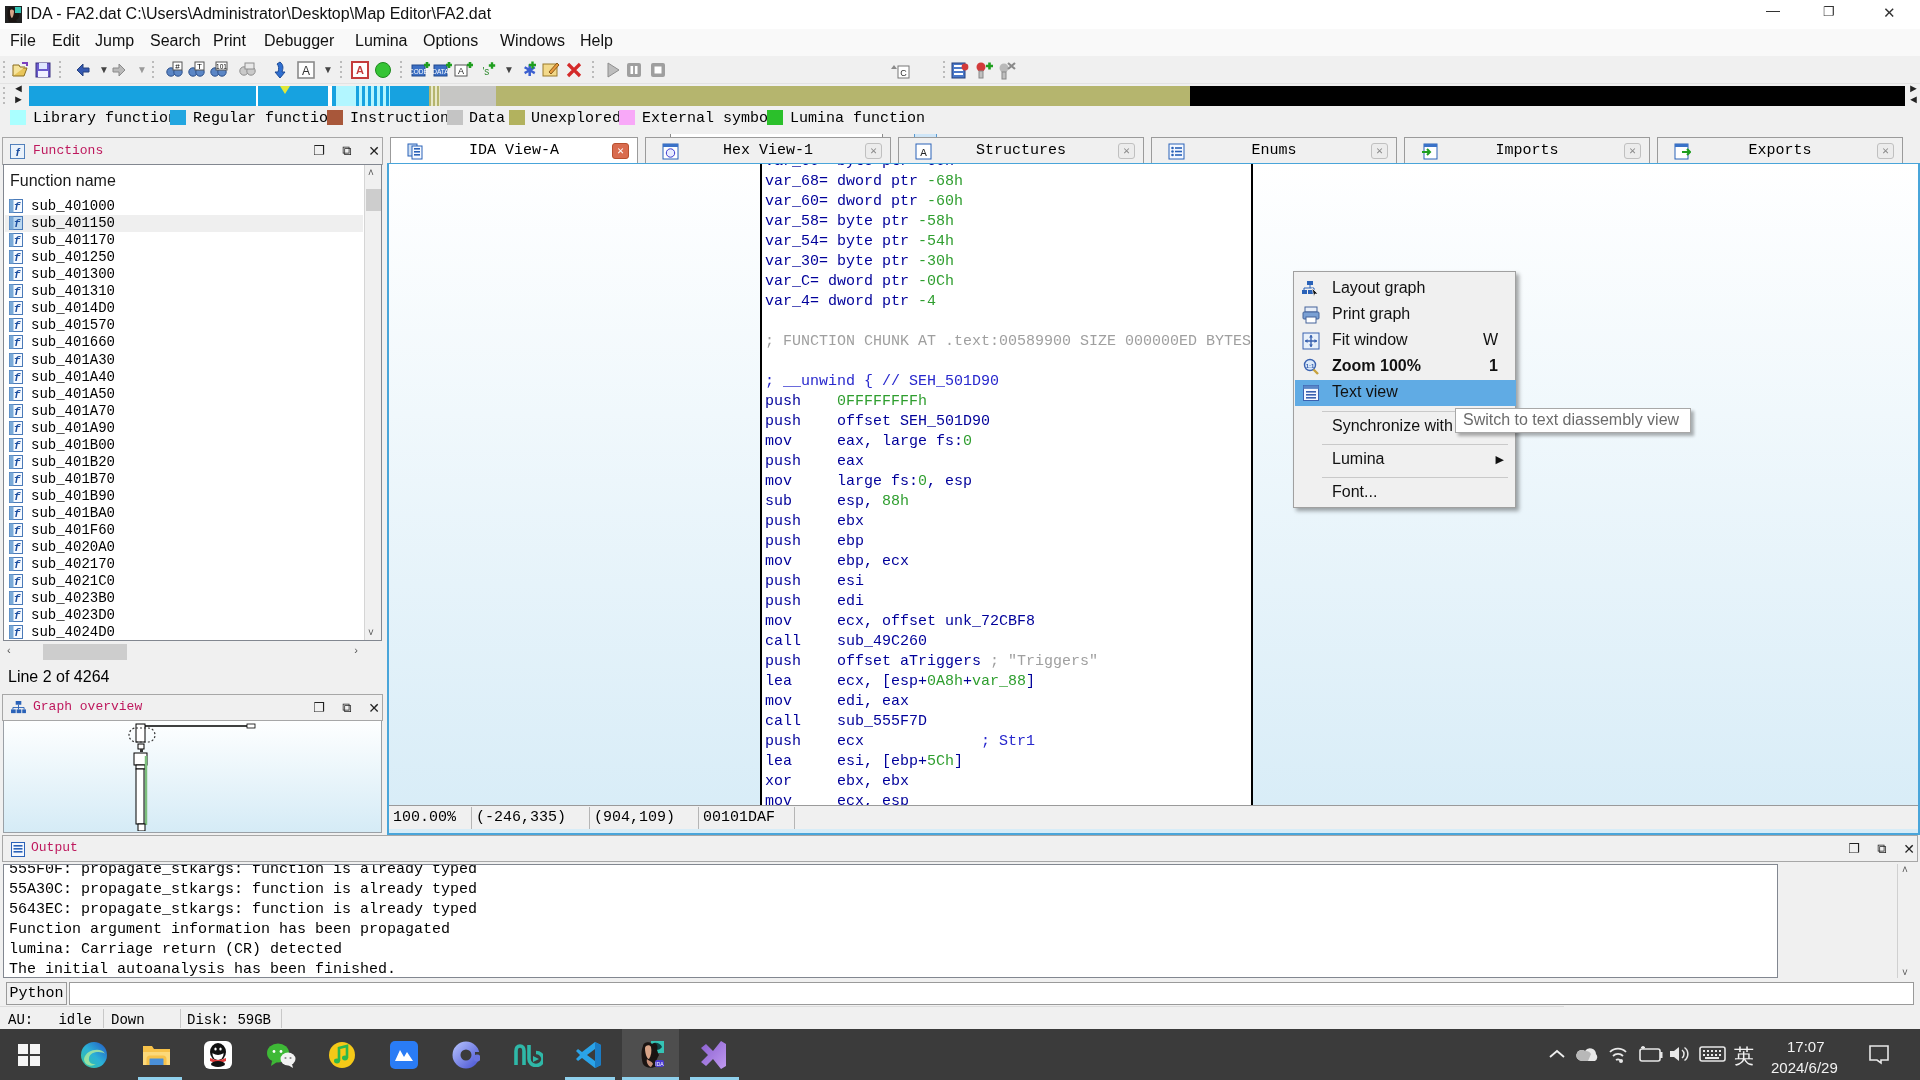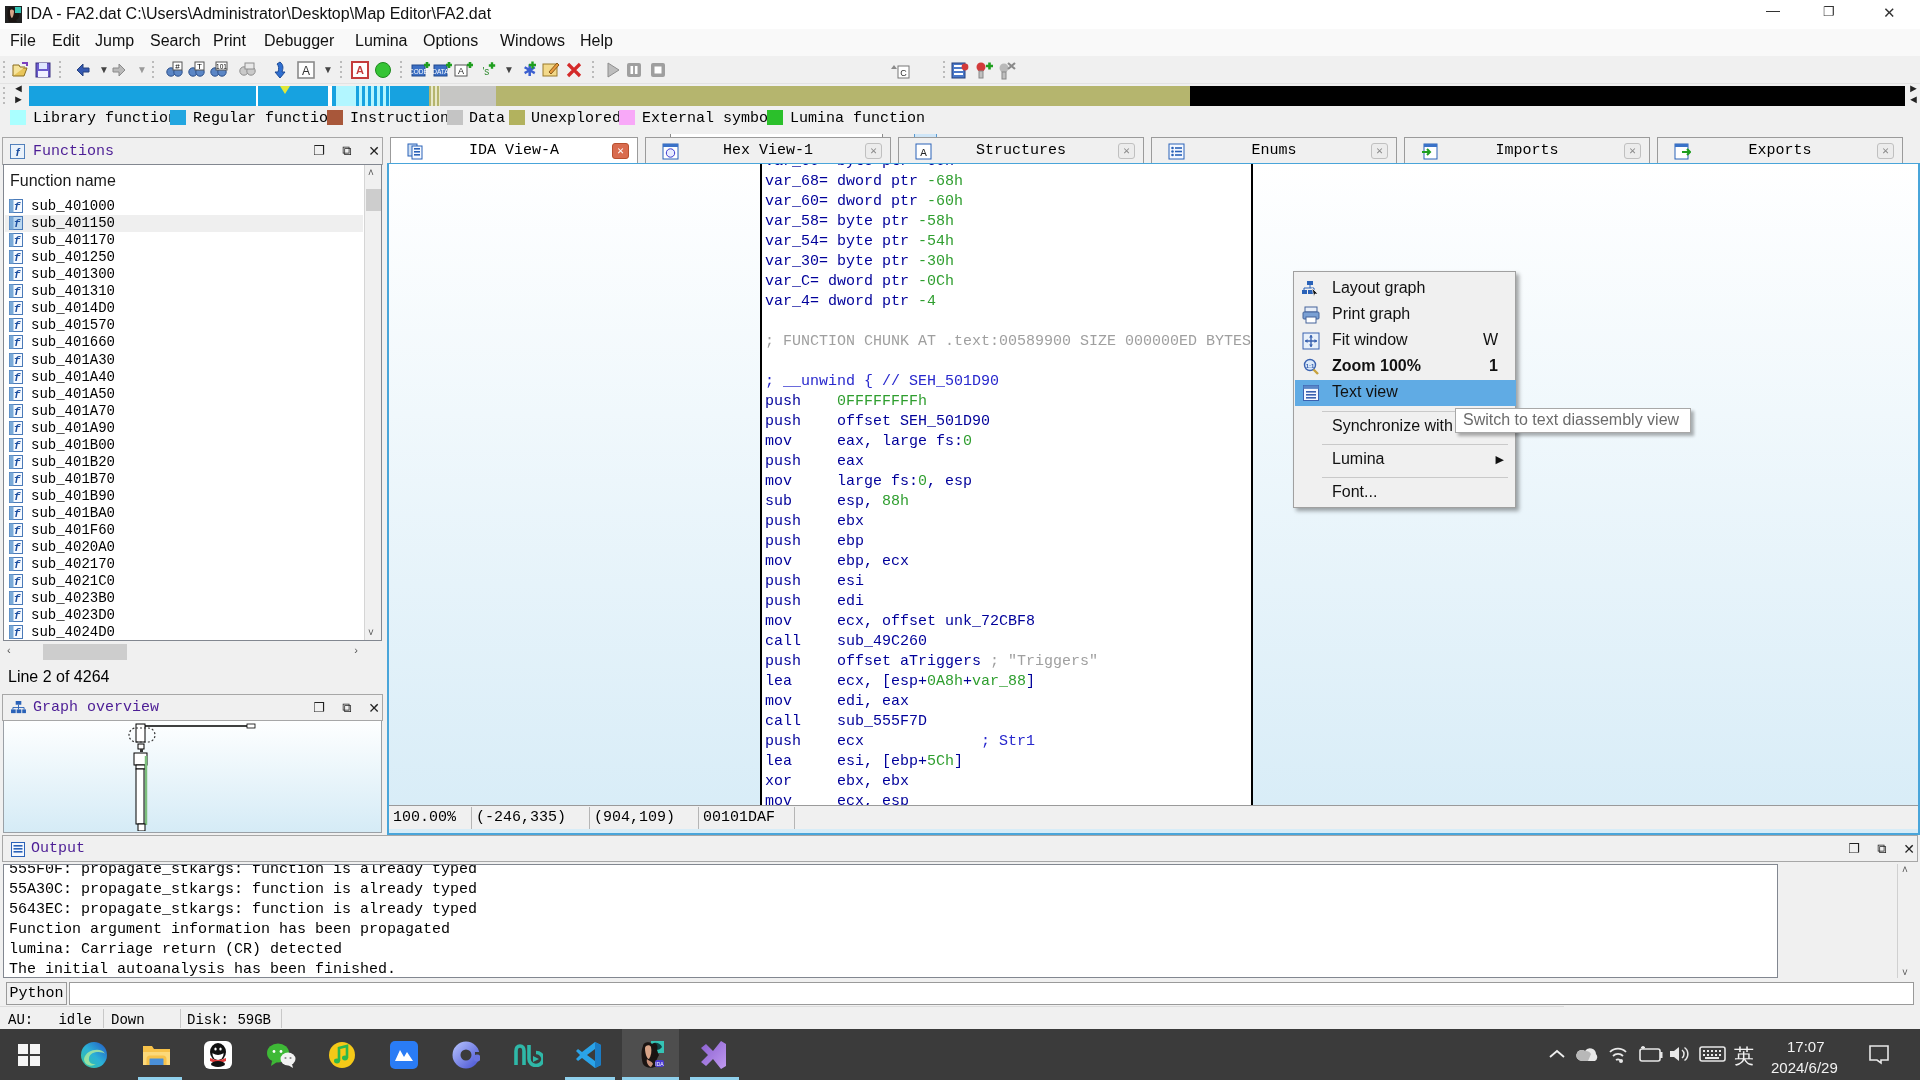--- a/index.html
+++ b/index.html
@@ -19,21 +19,21 @@
 
 #navrow { left:0; top:84px; width:1920px; height:24px; background:#f0f0f0; }
 #navband { position:absolute; left:29px; top:2px; width:1876px; height:20px; background:#17a2e0; }
 .seg { position:absolute; top:0; height:20px; }
 
 #legend { left:0; top:108px; width:1568px; height:26px; background:#f0f0f0; font-size:15px; }
 .lsq { position:absolute; top:2px; width:16px; height:15px; }
 .ltx { position:absolute; top:2px; color:#000; letter-spacing:0px; }
 
 .ptitle { position:absolute; background:#f0f0f0; border:1px solid #a7a7a7; }
-.ptext { position:absolute; font-size:15px; color:#4c1d95; }
+.ptext { position:absolute; font-size:13px; color:#be185d; }
 .pbtn  { position:absolute; top:5px; width:16px; height:16px; color:#222; font-size:13px; line-height:16px; text-align:center;}
 #funclist { left:3px; top:164px; width:379px; height:477px; background:#fff; border:1px solid #828790; }
 .frow { position:absolute; left:1px; width:358px; height:17px; font-size:14px; color:#000; }
 .ficon { position:absolute; left:4px; top:1px; width:14px; height:14px; }
 .fname { position:absolute; left:26px; top:0px; }
 #graphov { left:3px; top:721px; width:379px; height:112px;
   background:linear-gradient(#feffff, #d5ebf6); border:1px solid #9aa0a6; border-top:none;}
 
 .tab { position:absolute; top:137px; height:27px; background:#f0f0f0; border:1px solid #9b9b9b; font-size:15px; }
 .tab.active { background:#ffffff; border-bottom:1px solid #fff; }

